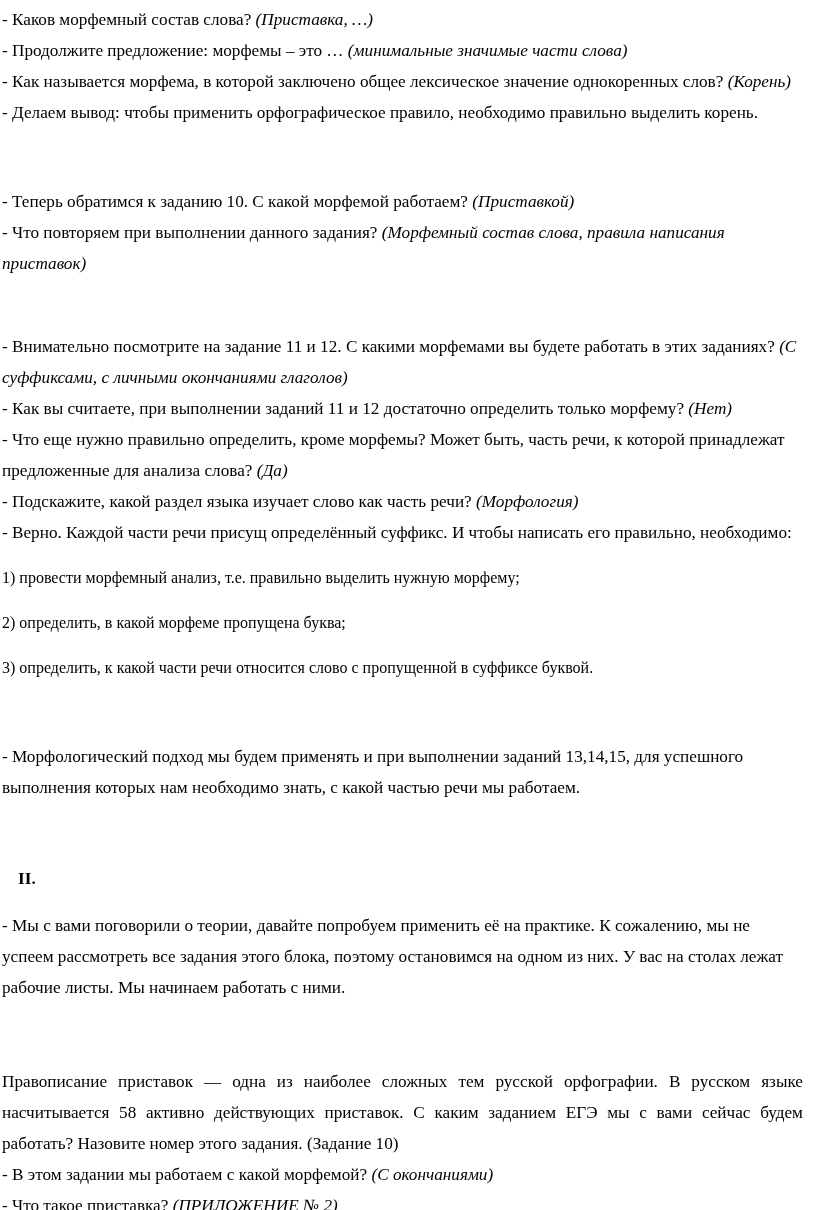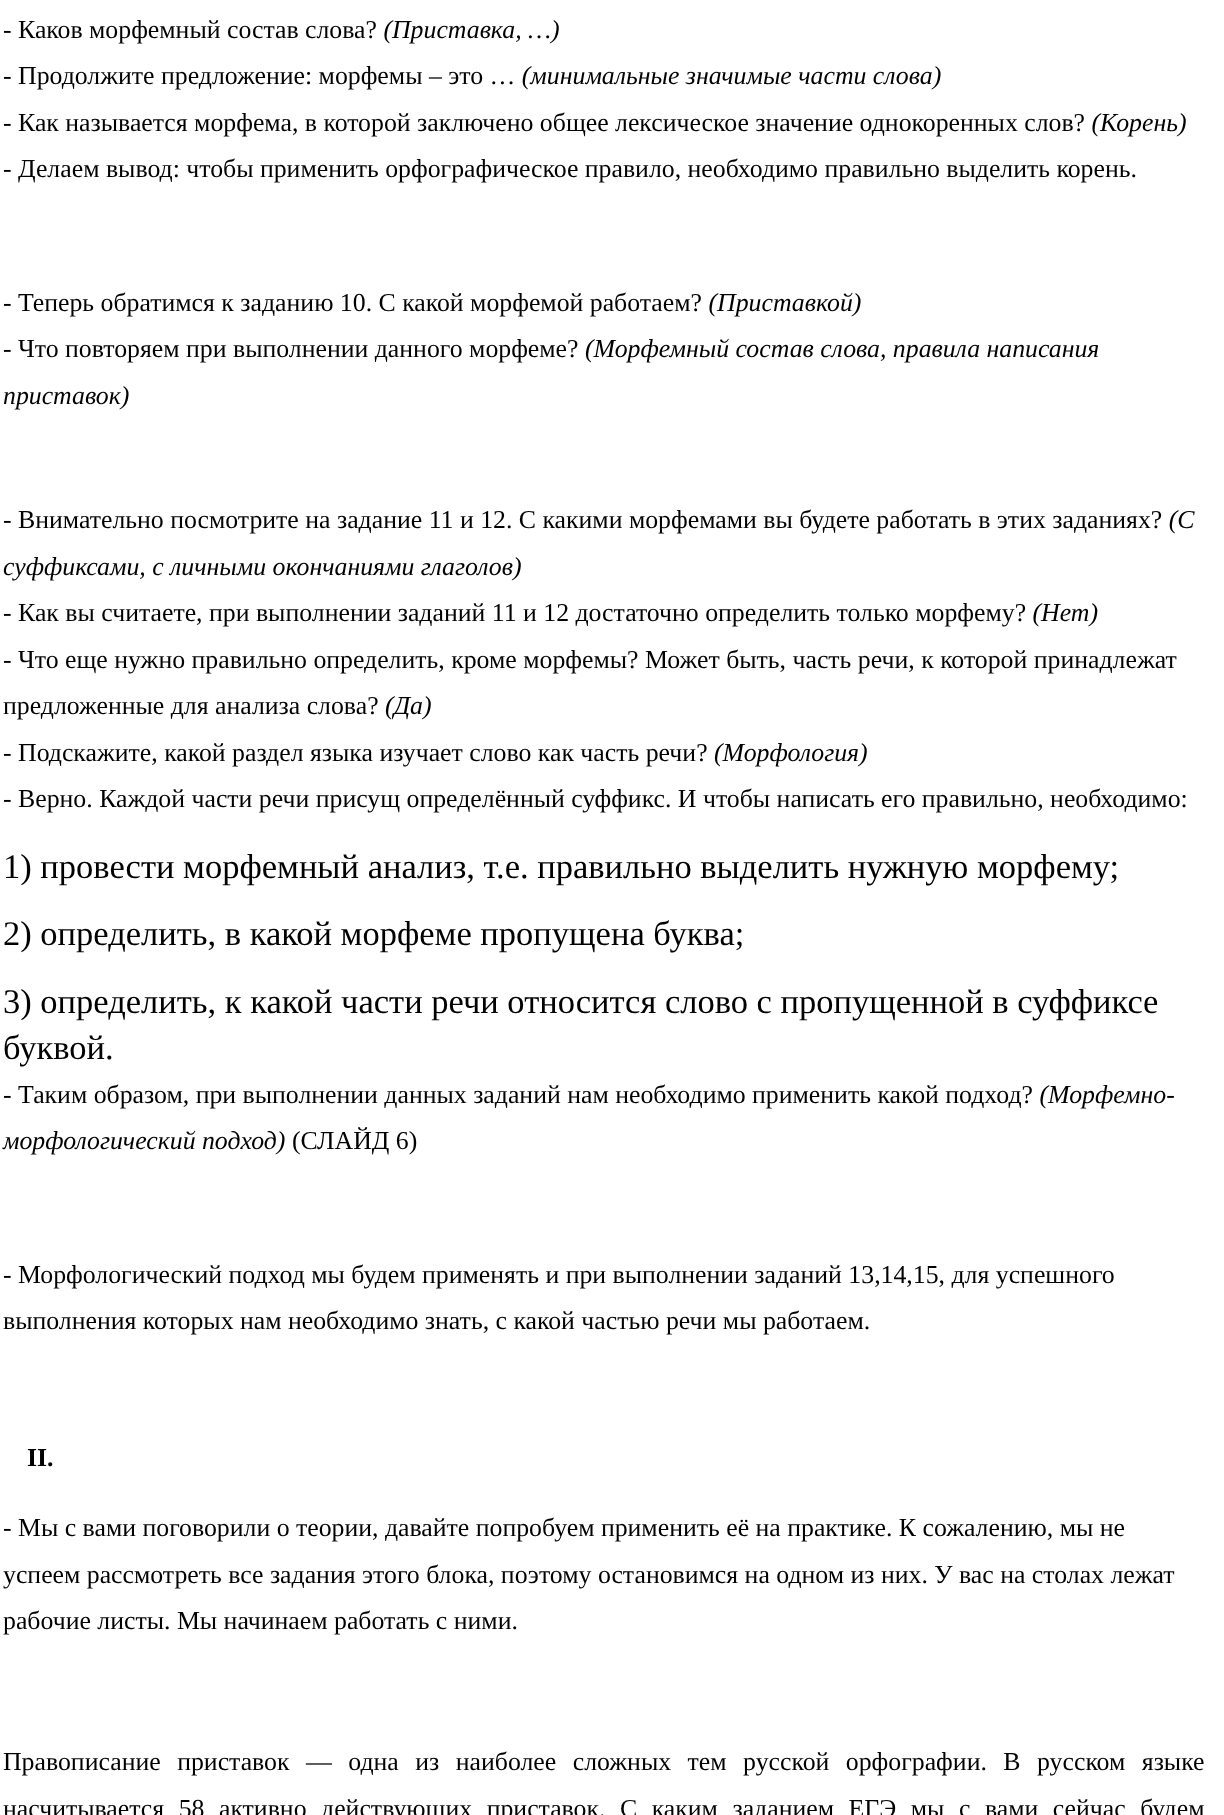--- a/index.html
+++ b/index.html
@@ -44,21 +44,21 @@
   .spacer-xxl { height: 58px; }
   i, .it { font-style: italic; }
   b, .bd { font-weight: normal; }
   .heading-roman {
     font-size: 17.2px;
     line-height: 31px;
     font-weight: bold;
     margin: 16px;
   }
   .list-item {
-    font-size: 23px;
+    font-size: 16px;
     line-height: 31px;
     margin: 0;
   }
 </style>
 </head>
 <body>
 
 <div class="page">
 
   <p class="para">
@@ -77,21 +77,21 @@
     <span>- Делаем вывод: чтобы применить орфографическое правило, необходимо правильно </span><b>выделить корень.</b>
   </p>
 
   <div class="spacer-xxl"></div>
 
   <p class="para">
     <span>- Теперь обратимся к </span><b>заданию 10</b><span>. С какой морфемой работаем? </span><i>(Приставкой)</i>
   </p>
 
   <p class="para">
-    <span>- Что повторяем при выполнении данного морфеме?   </span><i>(Морфемный состав слова, правила написания приставок)</i>
+    <span>- Что повторяем при выполнении данного задания?   </span><i>(Морфемный состав слова, правила написания приставок)</i>
   </p>
 
   <div class="spacer-xl"></div>
 
   <p class="para">
     <span>- Внимательно посмотрите </span><b>на задание 11 и 12.</b><span> С какими морфемами вы будете работать в этих заданиях?  </span><i>(С суффиксами, с личными окончаниями глаголов)</i>
   </p>
 
   <p class="para">
     <span>- Как вы считаете, при выполнении заданий 11 и 12 достаточно определить только морфему? </span><i>(Нет)</i>
@@ -116,23 +116,20 @@
   </p>
   <div class="spacer-sm"></div>
   <p class="list-item">
     <span>2) определить, в какой морфеме пропущена буква;</span>
   </p>
   <div class="spacer-sm"></div>
   <p class="list-item">
     <span>3) определить, к какой части речи относится слово с пропущенной в суффиксе буквой.</span>
   </p>
 
-  <p class="para">
-    <span>- Таким образом, при выполнении данных заданий нам необходимо применить какой подход? </span><i>(Морфемно-морфологический подход)</i><span> (СЛАЙД 6)</span>
-  </p>
 
   <div class="spacer-xxl"></div>
 
   <p class="para">
     <span>- Морфологический подход мы будем применять и при выполнении заданий 13,14,15, для успешного выполнения которых нам необходимо знать, с какой частью речи мы работаем.</span>
   </p>
 
   <div class="spacer-lg"></div>
 
   <p class="heading-roman">II.</p>

